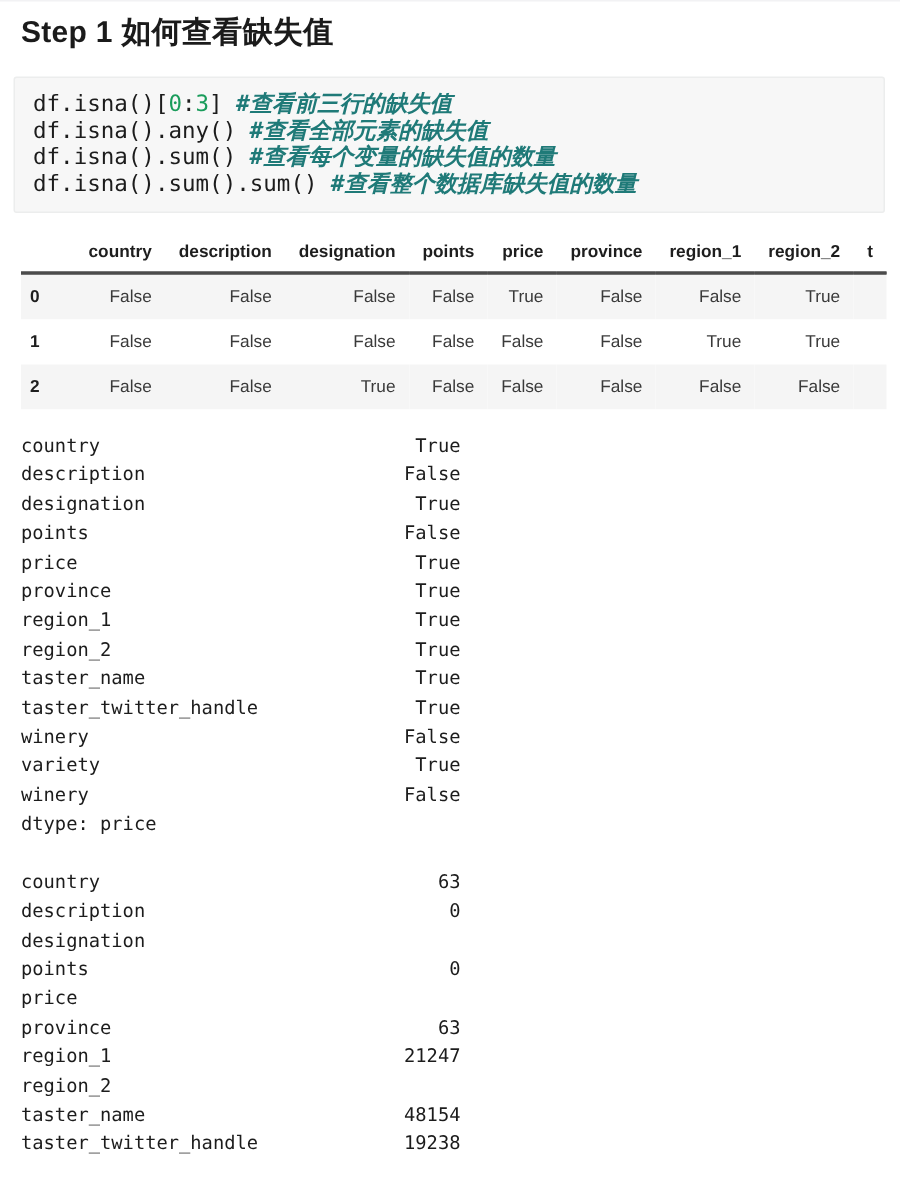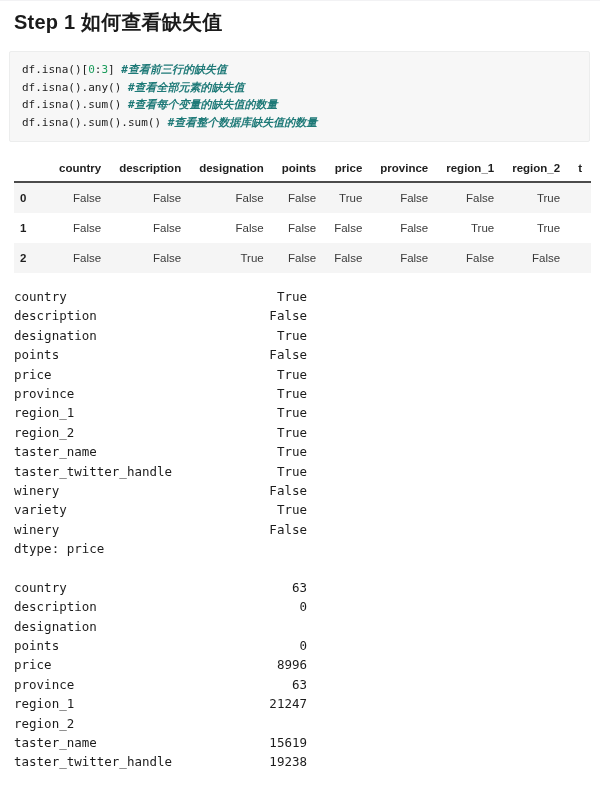--- a/index.html
+++ b/index.html
@@ -37,21 +37,21 @@
   }
 
   
   .code-block {
     margin: 16px 10px 0 9px;
     background: #f7f7f7;
     border: 1px solid #eceded;
     border-radius: 2px;
     padding: 9px 10px 10px 12px;
     font-family: "DejaVu Sans Mono", "Liberation Mono", monospace;
-    font-size: 11px;
+    font-size: 15px;
     line-height: 17.5px;
     white-space: pre;
     overflow: hidden;
     color: #1c1c1c;
   }
   .code-line { white-space: pre; }
   .tok-num { color: #1a9c5b; }
   .tok-comment {
     color: #1f7a78;
     font-style: italic;
@@ -260,34 +260,33 @@
     </div>
     <div class="srow">
       <span class="skey">designation</span>
     </div>
     <div class="srow">
       <span class="skey">points</span>
       <span class="sval">0</span>
     </div>
     <div class="srow">
       <span class="skey">price</span>
-      <span class="sval">8996</span>
     </div>
     <div class="srow">
       <span class="skey">province</span>
       <span class="sval">63</span>
     </div>
     <div class="srow">
       <span class="skey">region_1</span>
       <span class="sval">21247</span>
     </div>
     <div class="srow">
       <span class="skey">region_2</span>
     </div>
     <div class="srow">
       <span class="skey">taster_name</span>
-      <span class="sval">15619</span>
+      <span class="sval">48154</span>
     </div>
     <div class="srow">
       <span class="skey">taster_twitter_handle</span>
       <span class="sval">19238</span>
     </div>
   </div>
 
 </body></html>

